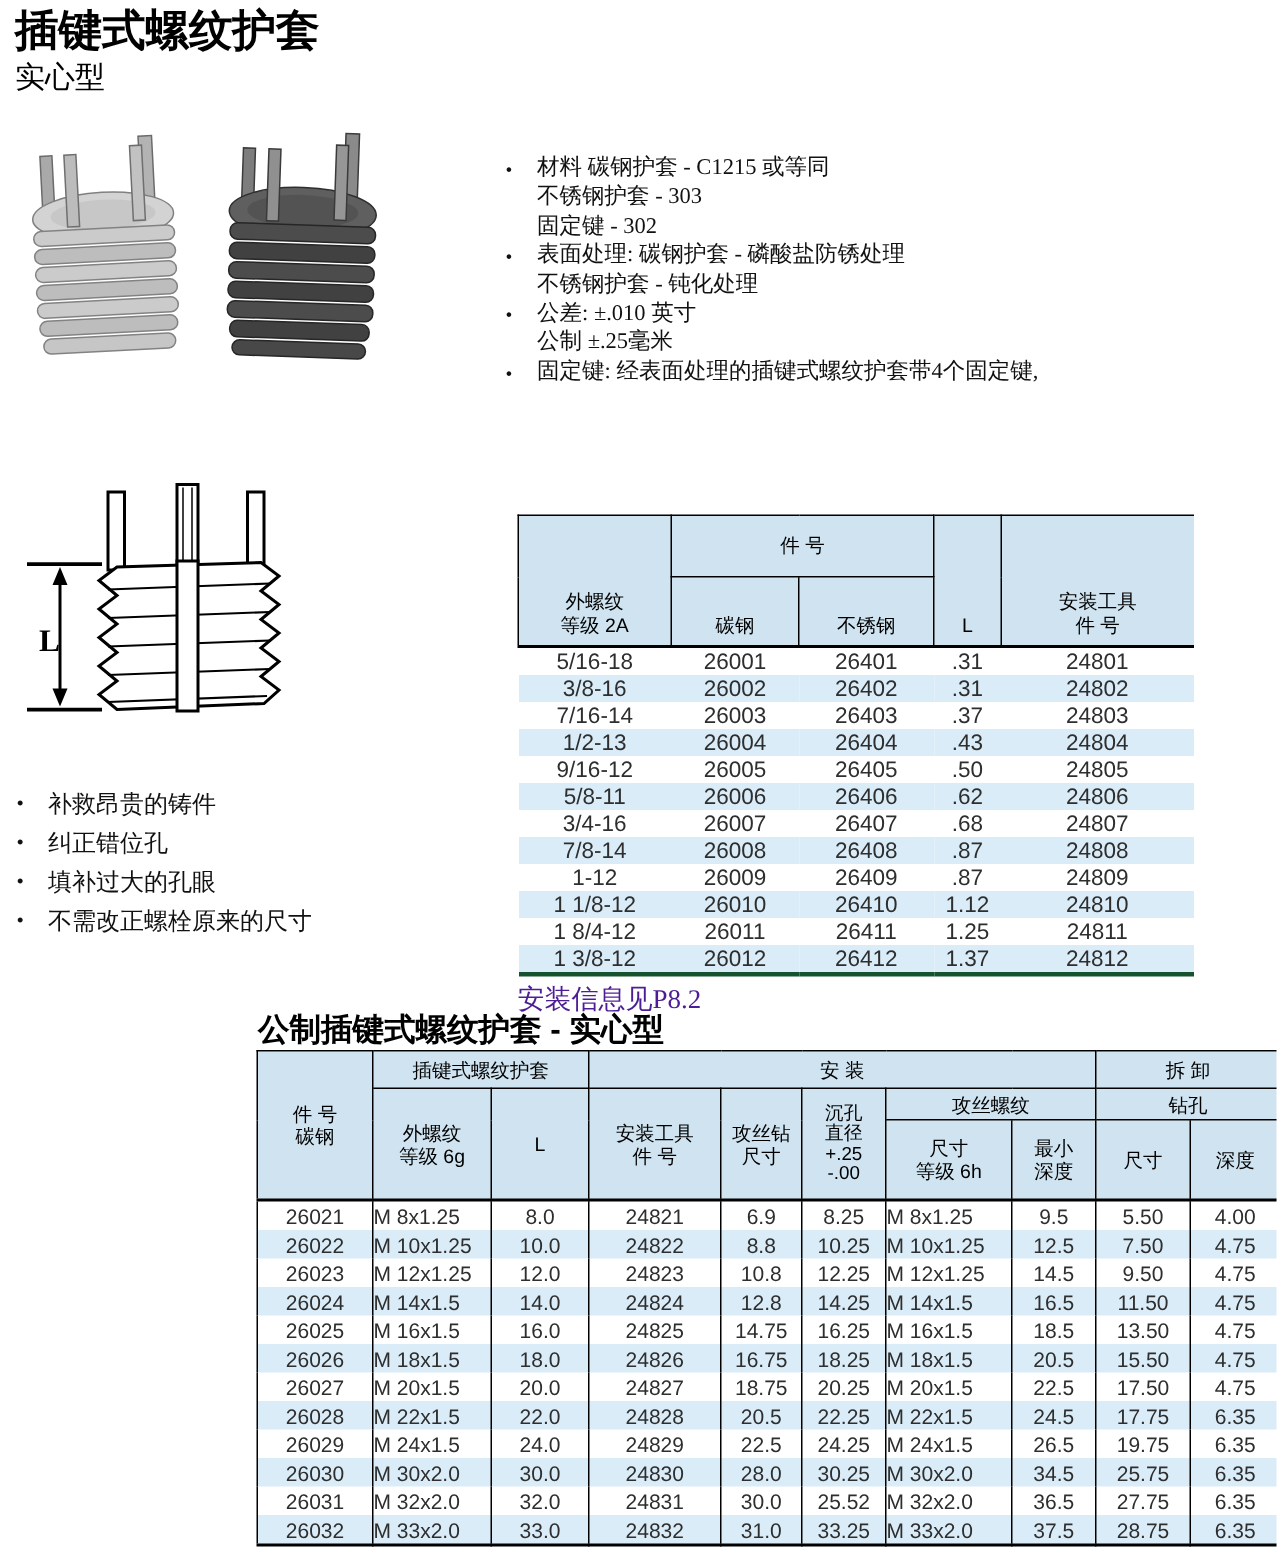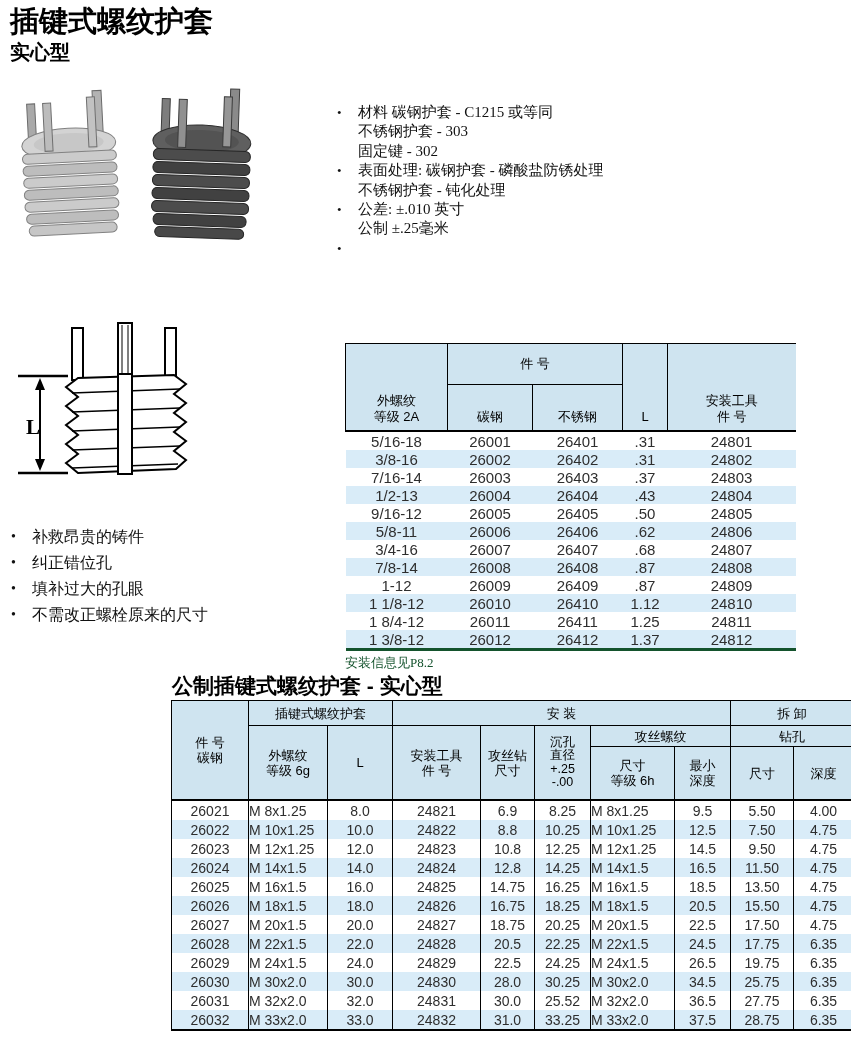--- a/index.html
+++ b/index.html
@@ -6,21 +6,21 @@
     --header-bg:#cfe4f0;
     --stripe-bg:#d9ecf8;
   }
   html,body{margin:0;padding:0;background:#fff;}
   .page{
     position:relative;width:851px;height:1045px;background:#fff;overflow:hidden;
     font-family:"Liberation Sans",sans-serif;color:#000;
   }
   
   .h1{position:absolute;left:10px;top:4px;font-size:29px;font-weight:bold;line-height:34px;}
-  .h2{position:absolute;left:10px;top:40px;font-size:20px;font-weight:bold;line-height:24px;}
+  .h2{position:absolute;left:10px;top:40px;font-size:20px;font-weight:normal;line-height:24px;}
   .section-title{position:absolute;left:172px;top:672px;font-size:21px;font-weight:bold;}
   
   .photo{position:absolute;}
   .photo.left{left:12px;top:88px;}
   .photo.right{left:140px;top:84px;}
   
   .specs{position:absolute;left:333px;top:103px;width:520px;
     font-family:"Liberation Serif",serif;font-size:15px;line-height:19.4px;color:#111;}
   .spec-line{position:relative;padding-left:25px;}
   .spec-line .bullet{position:absolute;left:4px;top:0;font-size:13px;}
@@ -40,21 +40,21 @@
   .t1wrap{position:absolute;left:345px;top:343px;width:452px;}
   .t1{width:450px;}
   .t1 thead th{border:1px solid #000;font-size:13px;line-height:16px;vertical-align:bottom;padding:2px 2px 5px;}
   .t1 thead tr.r1 th{height:36px;}
   .t1 thead tr.r2 th{height:38px;}
   .t1 thead th.group{vertical-align:middle;padding-bottom:2px;}
   .t1 thead tr.r1 th:last-child{border-right:none;}
   .t1 thead{border-bottom:2px solid #000;}
   .t1 tbody{border-bottom:3px solid #14532d;}
   .t1 td{height:18px;font-size:15px;}
-  .footnote{margin-top:3px;font-family:"Liberation Serif",serif;font-size:13px;color:#14532d;}
+  .footnote{margin-top:3px;font-family:"Liberation Serif",serif;font-size:18px;color:#4c1d95;}
   
   .t2wrap{position:absolute;left:171px;top:700px;width:684px;}
   .t2{width:682px;}
   .t2 th{border:1px solid #000;font-size:13px;line-height:15px;vertical-align:middle;padding:1px 2px;}
   .t2 thead tr.r1 th{height:22px;}
   .t2 thead tr.r2 th{height:18px;}
   .t2 thead tr.r3 th{height:50px;}
   .t2 th.cbore{font-size:12.5px;line-height:13.5px;}
   .t2 thead{border-bottom:2px solid #000;}
   .t2 tbody{border-bottom:2px solid #000;}
@@ -106,21 +106,21 @@
   </svg>
 
   <div class="specs">
       <div class="spec-line"><span class="bullet">•</span><span>材料 碳钢护套 - C1215 或等同</span></div>
       <div class="spec-line cont"><span>不锈钢护套 - 303</span></div>
       <div class="spec-line cont"><span>固定键 - 302</span></div>
       <div class="spec-line"><span class="bullet">•</span><span>表面处理: 碳钢护套 - 磷酸盐防锈处理</span></div>
       <div class="spec-line cont"><span>不锈钢护套 - 钝化处理</span></div>
       <div class="spec-line"><span class="bullet">•</span><span>公差: ±.010 英寸</span></div>
       <div class="spec-line cont"><span>公制 ±.25毫米</span></div>
-      <div class="spec-line"><span class="bullet">•</span></div>
+      <div class="spec-line"><span class="bullet">•</span><span>固定键: 经表面处理的插键式螺纹护套带4个固定键,</span></div>
     </div>
 
   <svg class="drawing" width="205" height="205" viewBox="0 0 205 205">
 
     <rect x="60" y="12" width="11" height="52" fill="#fff" stroke="#000" stroke-width="2"></rect>
     <rect x="106" y="7" width="14" height="56" fill="#fff" stroke="#000" stroke-width="2"></rect>
     <line x1="110" y1="9" x2="110" y2="61" stroke="#000" stroke-width="1"></line>
     <line x1="116" y1="9" x2="116" y2="61" stroke="#000" stroke-width="1"></line>
     <rect x="153" y="12" width="11" height="50" fill="#fff" stroke="#000" stroke-width="2"></rect>
 

